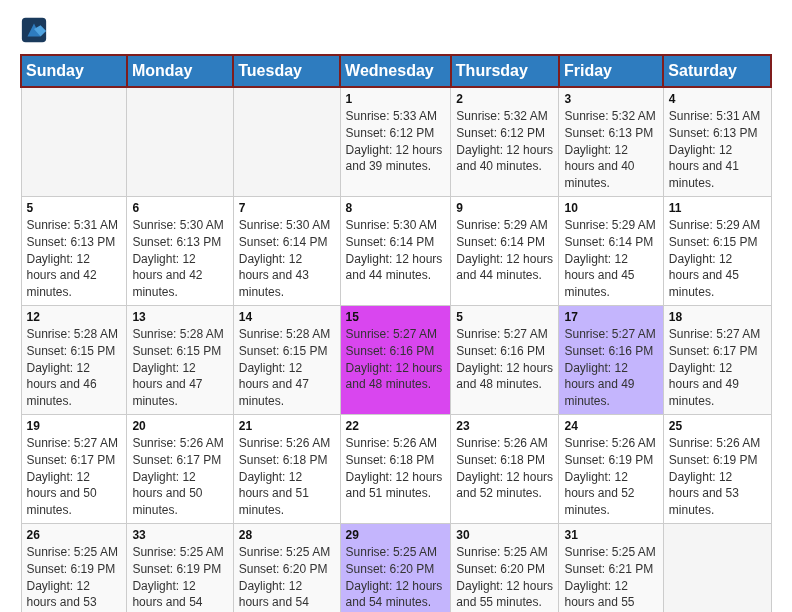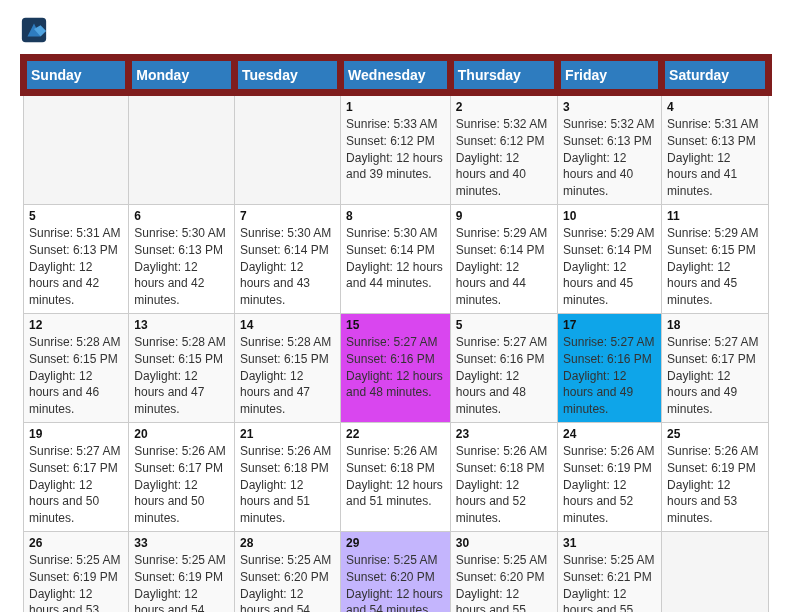--- a/index.html
+++ b/index.html
@@ -46,23 +46,23 @@
     .calendar-table {
       width: 100%;
       border-collapse: collapse;
       font-size: 11px;
     }
     .calendar-table thead th {
       background-color: #2e7cbf;
       color: #fff;
       padding: 6px 4px;
       text-align: left;
-      font-size: 14px;
+      font-size: 16px;
       font-weight: bold;
-      border: 7px solid #7f1d1d;
+      border: 2px solid #7f1d1d;
     }
     .calendar-table tbody td {
       border: 1px solid #ccc;
       vertical-align: top;
       padding: 4px 5px;
       width: 113px;
       min-height: 70px;
       background: #fff;
     }
     .calendar-table tbody tr:nth-child(odd) td {
@@ -213,21 +213,21 @@
           <div class="day-info" style="white-space: pre-line;">Sunrise: 5:27 AM
 Sunset: 6:16 PM
 Daylight: 12 hours and 48 minutes.</div>
         </td>
         <td style="background: rgb(249, 249, 249);">
           <div class="day-number">5</div>
           <div class="day-info" style="white-space: pre-line;">Sunrise: 5:27 AM
 Sunset: 6:16 PM
 Daylight: 12 hours and 48 minutes.</div>
         </td>
-        <td style="background: #0ea5e9;">
+        <td style="background: #c4b5fd;">
           <div class="day-number">17</div>
           <div class="day-info" style="white-space: pre-line;">Sunrise: 5:27 AM
 Sunset: 6:16 PM
 Daylight: 12 hours and 49 minutes.</div>
         </td>
         <td style="background: rgb(249, 249, 249);">
           <div class="day-number">18</div>
           <div class="day-info" style="white-space: pre-line;">Sunrise: 5:27 AM
 Sunset: 6:17 PM
 Daylight: 12 hours and 49 minutes.</div>

